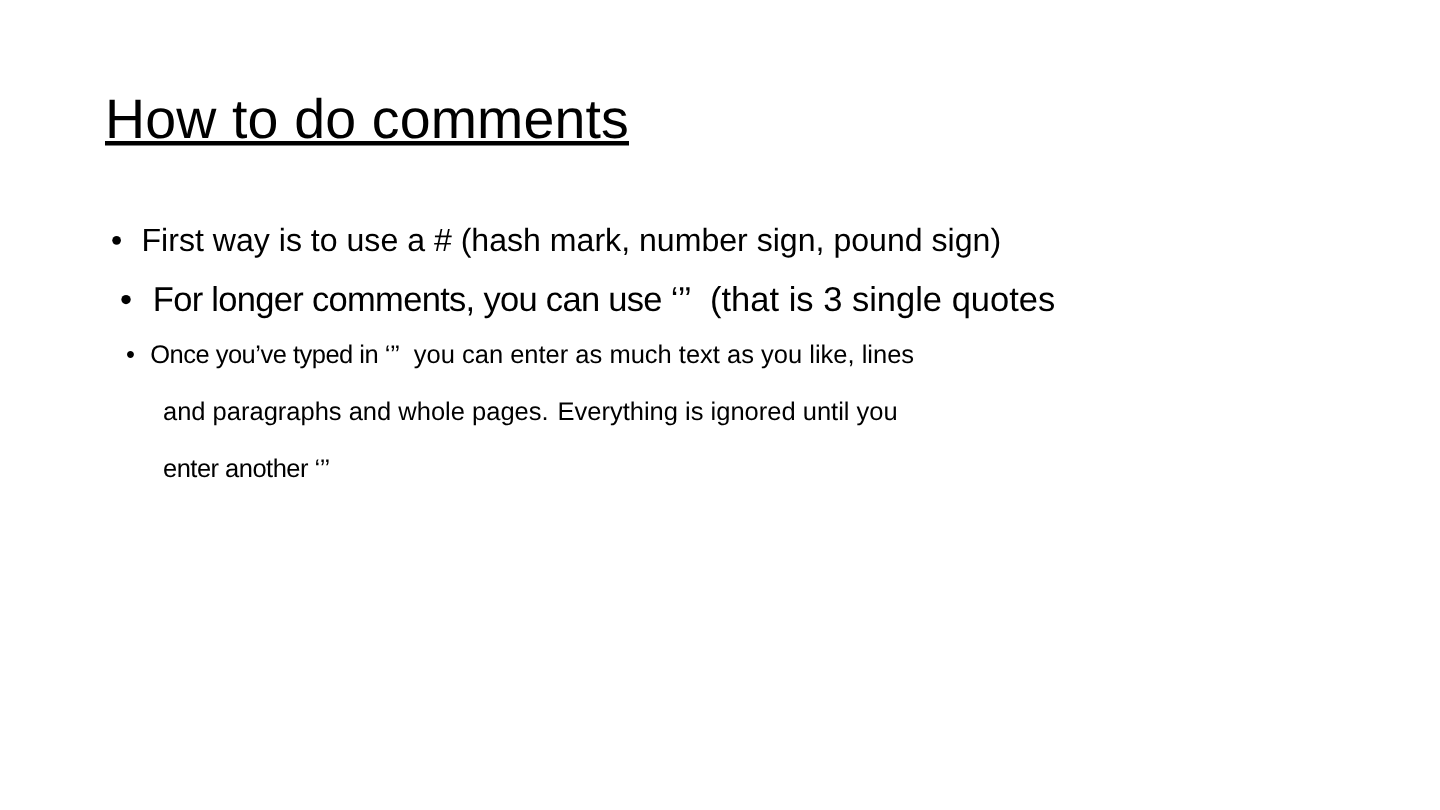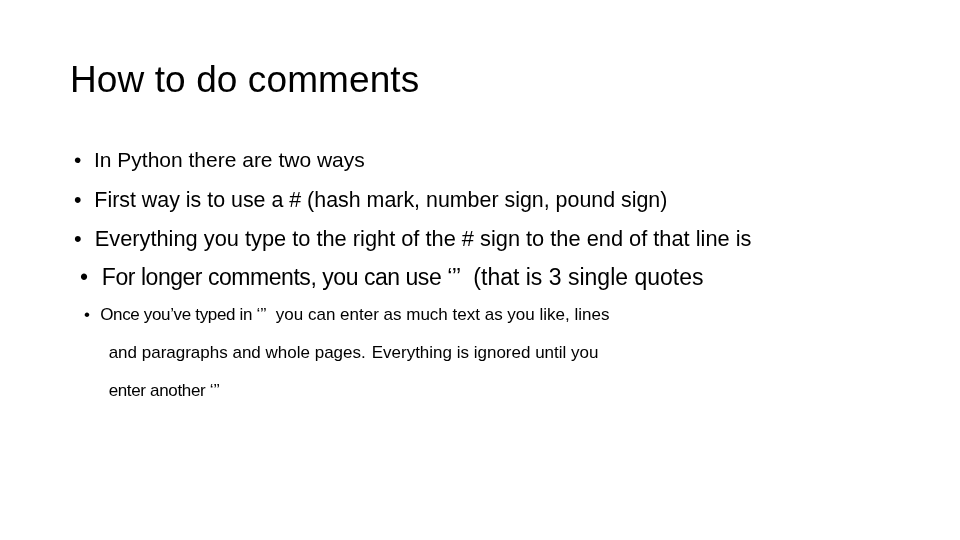--- a/index.html
+++ b/index.html
@@ -24,20 +24,21 @@
     position: absolute;
     left: 70px;
     top: 57px;
     width: 830px;
     font-size: 37px;
     font-weight: 300;
     letter-spacing: 0.1px;
     line-height: 46px;
     color: #000000;
     white-space: nowrap;
+    text-decoration: underline;
   }
   .body-block {
     position: absolute;
     left: 62px;
     top: 140px;
     width: 840px;
   }
   .bullet-row {
     display: block;
     text-align: left;
@@ -77,36 +78,28 @@
 </style>
 </head>
 <body>
 
 <div class="slide">
 
   <div class="slide-title">How to do comments</div>
 
   <div class="body-block">
 
-    <div class="bullet-row b1">
-      <span class="bullet-line">
-        <span class="bullet-mark">•</span><span>In Python there are two ways</span>
-      </span>
-    </div>
 
     <div class="bullet-row b2">
       <span class="bullet-line">
         <span class="bullet-mark">•</span><span>First way is to use a # (hash mark, number sign, pound sign)</span>
       </span>
     </div>
 
     <div class="bullet-row b3">
-      <span class="bullet-line">
-        <span class="bullet-mark">•</span><span>Everything you type to the right of the # sign to the end of that line is</span>
-      </span>
     </div>
 
     <div class="bullet-row b4">
       <span class="bullet-line">
         <span class="bullet-mark">•</span><span class="qmark">For longer comments, you can use ‘’’</span><span class="gap-after-quote"></span><span>(that is 3 single quotes</span>
       </span>
     </div>
 
     <div class="bullet-row b5">
       <span class="bullet-line">

